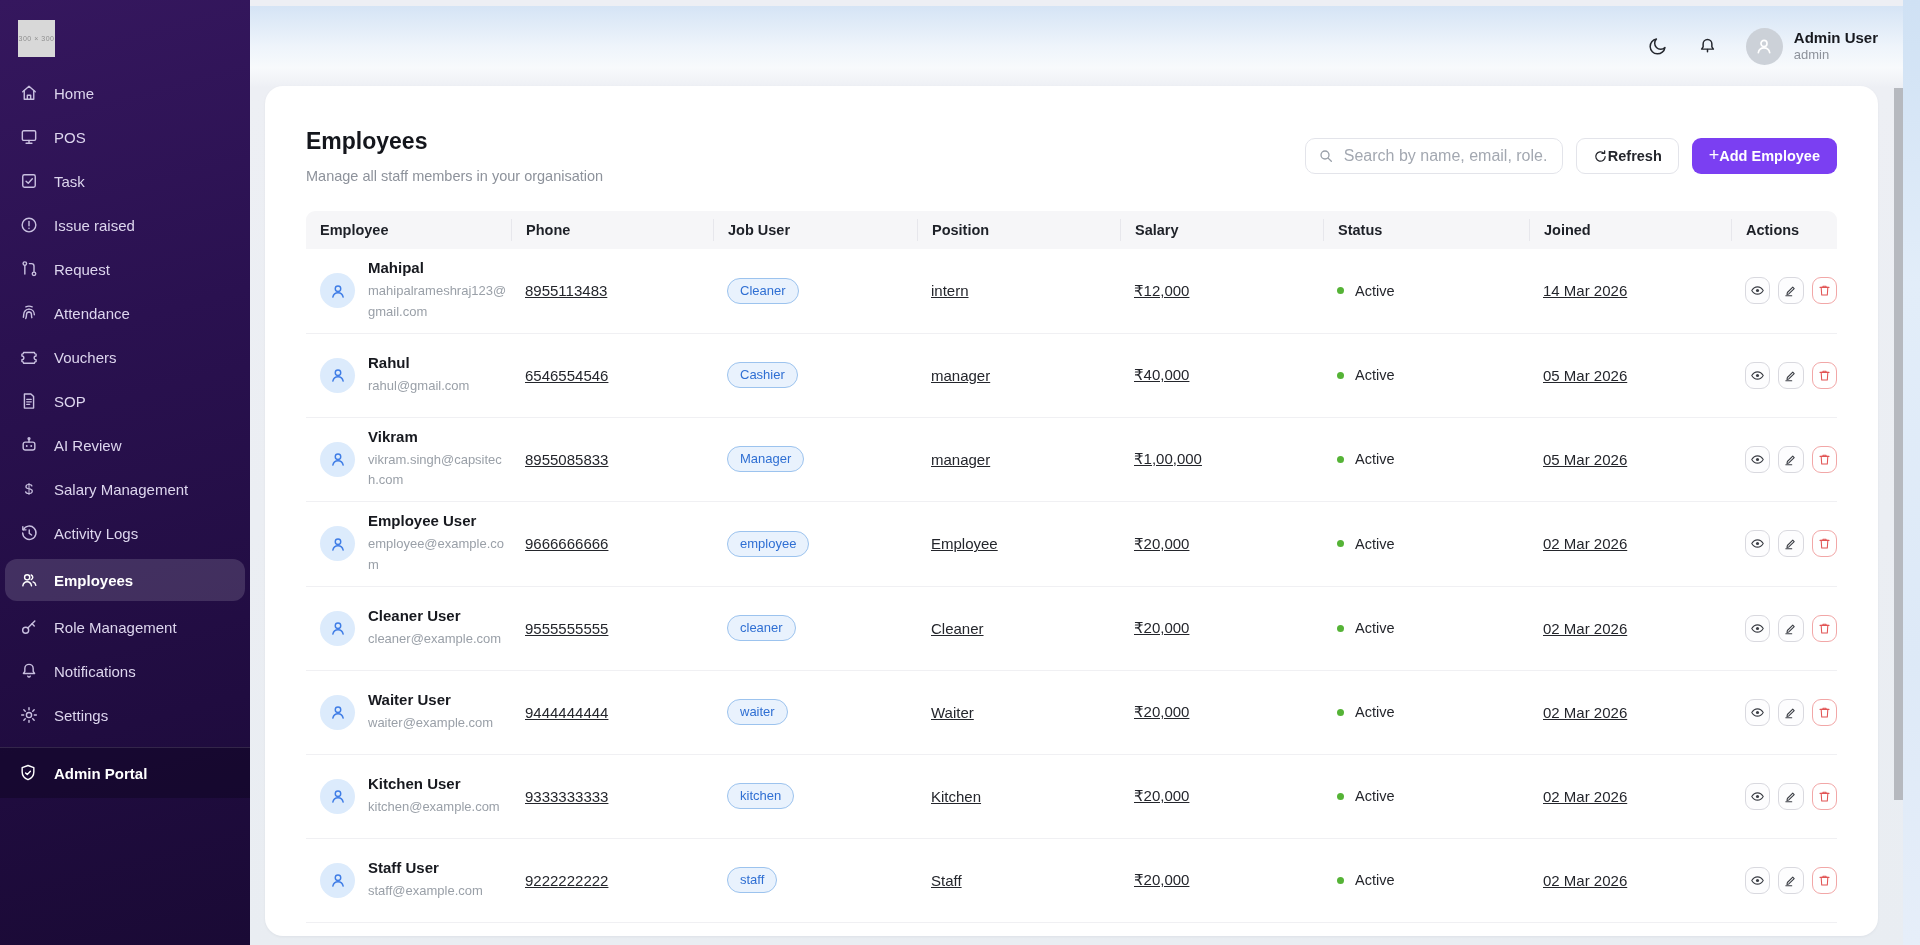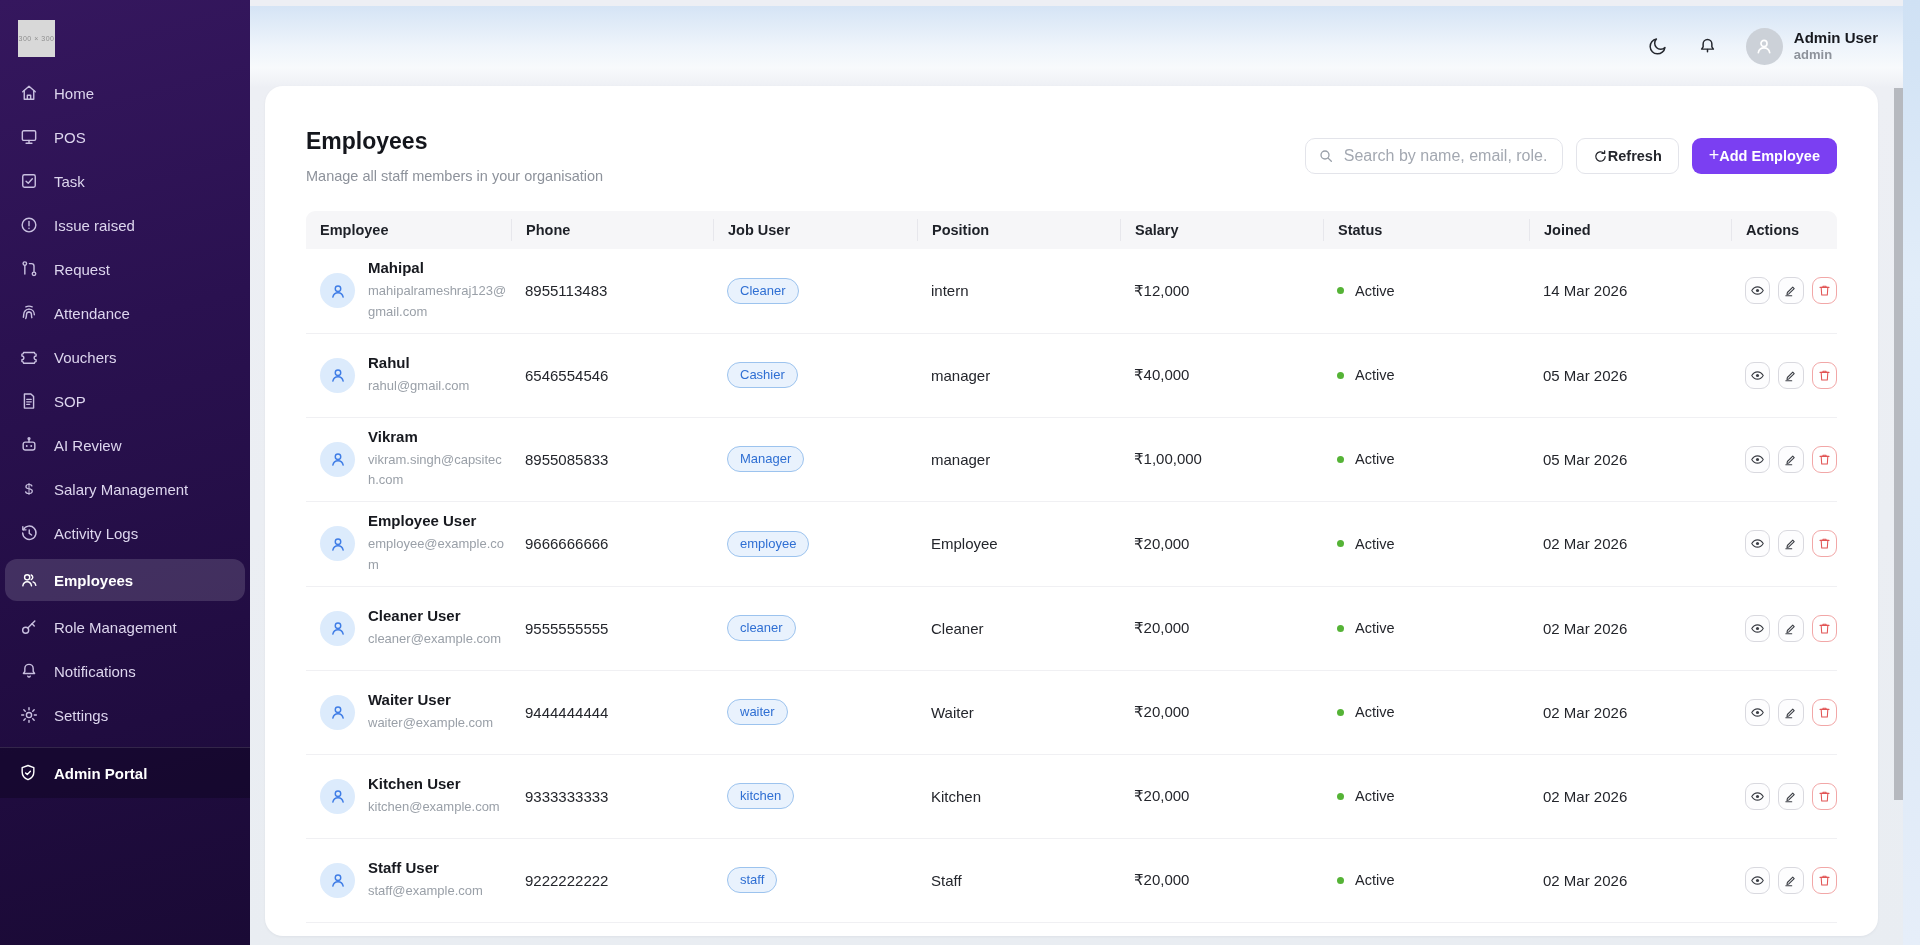--- a/index.html
+++ b/index.html
@@ -30,21 +30,21 @@
   .main{position:absolute;left:250px;top:6px;width:1670px;height:945px;
     background:linear-gradient(180deg,#d5e4f5 0%,#eef4fb 40px,#f8fafc 62px,#edeff4 82px,#e9edf2 100%);}
   .topbar{height:80px;display:flex;align-items:center;justify-content:flex-end;gap:26px;padding-right:42px;}
   .icon-btn{width:24px;height:24px;color:#23262d;cursor:pointer;display:flex;align-items:center;justify-content:center;}
   .icon-btn svg{width:21px;height:21px;}
   .user-chip{display:flex;align-items:center;gap:11px;cursor:pointer;}
   .avatar{width:37px;height:37px;border-radius:50%;background:#ccd1d8;display:flex;align-items:center;justify-content:center;color:#fff;}
   .avatar svg{width:22px;height:22px;}
   .user-meta{display:flex;flex-direction:column;line-height:1.25;}
   .user-name{font-size:15px;font-weight:700;color:#17191f;}
-  .user-role{font-size:13px;color:#8d929b;font-weight:bold;}
+  .user-role{font-size:13px;color:#8d929b;}
 
   
   .card{position:absolute;left:15px;right:42px;top:80px;height:850px;background:#fff;
     border-radius:18px;box-shadow:0 1px 3px rgba(16,24,40,.05);padding:42px 41px 0 41px;overflow:hidden;}
   .card-head{display:flex;align-items:center;justify-content:space-between;}
   .page-title{font-size:23px;font-weight:700;color:#14161c;margin:0;}
   .page-subtitle{font-size:14.5px;color:#8d929b;margin-top:13px;}
   .toolbar{display:flex;align-items:center;gap:13px;}
   .search-box{display:flex;align-items:center;gap:8px;width:258px;height:36px;background:#fff;
     border:1px solid #e3e4ea;border-radius:10px;padding:0 12px;color:#9aa0a9;}
@@ -66,21 +66,21 @@
   .thead .tcell{font-size:14.5px;font-weight:700;color:#1e2128;height:22px;line-height:22px;}
   .tcell{padding-left:14px;min-width:0;}
   .thead .tcell + .tcell{border-left:1px solid #e7e7ec;}
   .tbody .trow{border-bottom:1px solid #f0f0f3;min-height:84px;padding:10px 0;}
   .emp-cell{display:flex;align-items:center;gap:13px;}
   .row-avatar{width:35px;height:35px;border-radius:50%;background:#dcebfc;color:#3f7de6;flex:0 0 auto;
     display:flex;align-items:center;justify-content:center;}
   .row-avatar svg{width:20px;height:20px;}
   .emp-name{font-size:15px;font-weight:700;color:#17191f;margin-bottom:5px;}
   .emp-email{font-size:13px;color:#9aa0a8;max-width:140px;word-break:break-all;line-height:1.6;}
-  .cell-text{font-size:15px;color:#24262c;}
+  .cell-text{font-size:15px;color:#24262c;text-decoration:underline;}
   .badge{display:inline-block;padding:4px 12px 5px;border-radius:999px;background:#e9f2fd;
     border:1px solid #9cc3ee;font-size:13px;}
   .status{display:flex;align-items:center;gap:11px;font-size:14.5px;color:#24262c;}
   .status-dot{width:7px;height:7px;border-radius:50%;}
   .actions{display:flex;align-items:center;gap:8px;}
   .act-btn{width:29px;height:27px;border-radius:9px;background:#fdfdfe;border:1px solid #d9d9df;
     display:flex;align-items:center;justify-content:center;color:#3a3d44;cursor:pointer;}
   .act-btn svg{width:15px;height:15px;}
   .act-btn.danger{border-color:#f2a7a7;color:#e25555;background:#fff;}
 

